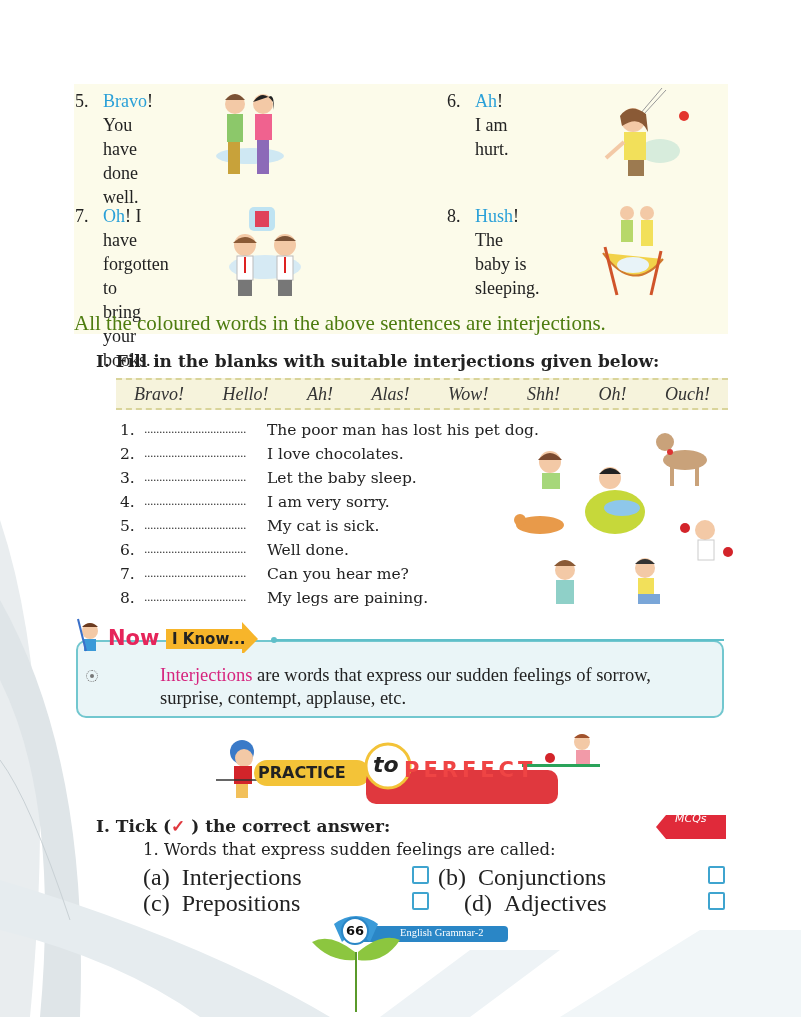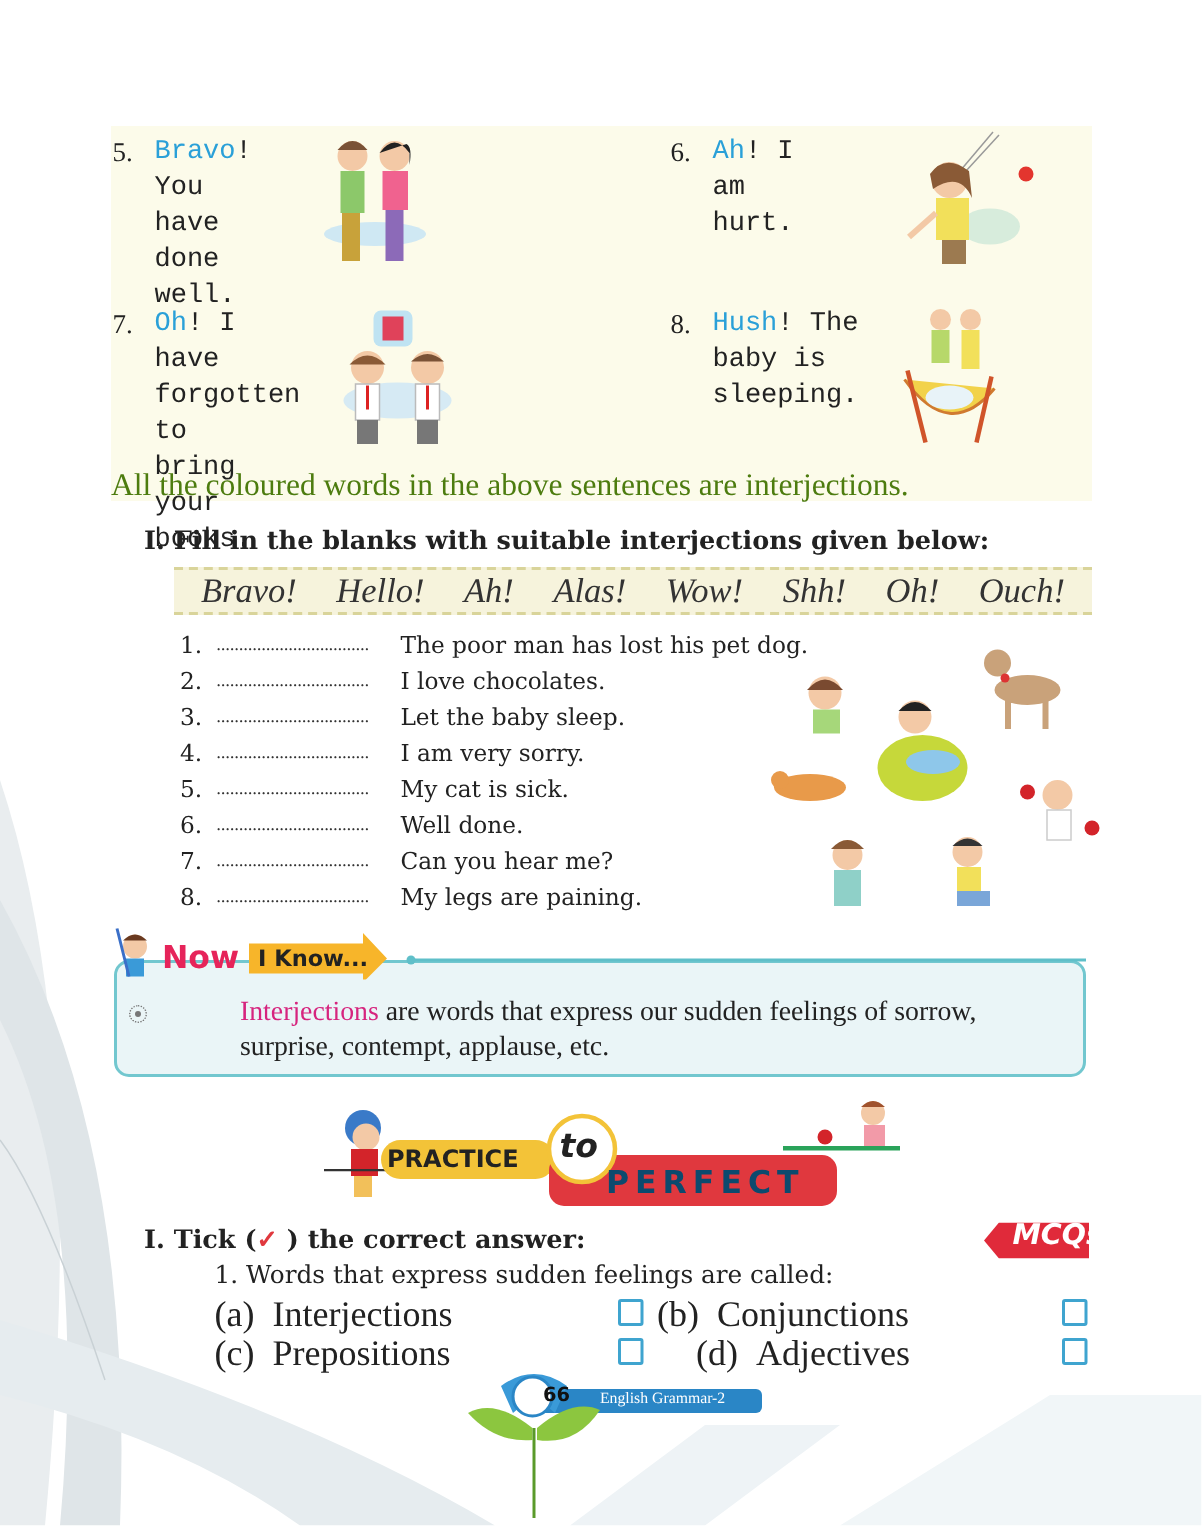--- a/index.html
+++ b/index.html
@@ -9,37 +9,37 @@
     font-family:"DejaVu Serif", serif; color:#222;
   }
   .bg-deco { position:absolute; left:0; top:0; width:801px; height:1017px; z-index:0; }
   .page { position:absolute; left:0; top:0; width:801px; height:1017px; z-index:1; }
   .panel-top {
     position:absolute; left:74px; top:84px; width:654px; height:250px;
     background:#fcfbea;
   }
   .ex { position:absolute; font-family:"Liberation Serif", serif; font-size:18px; line-height:24px; color:#222; }
   .ex .num { position:absolute; left:0; top:0; }
-  .ex .txt { position:absolute; left:28px; top:0;font-family:Liberation Mono, monospace; }
+  .ex .txt { position:absolute; left:28px; top:0; }
   .kw { color:#2aa0d8; }
   .illus { position:absolute; }
   .summary {
     position:absolute; left:74px; top:311px;
     font-family:"Liberation Serif", serif; font-size:21px; color:#4d7c0f;
   }
   .sec-title {
     position:absolute; font-family:"DejaVu Serif", serif; font-weight:bold; font-size:17px; color:#222;
   }
   .wordbank {
     position:absolute; left:116px; top:378px; width:612px; height:32px;
     background:#f6f3dc;
     border-top:2px dashed #d9d49a; border-bottom:2px dashed #d9d49a;
     display:flex; justify-content:space-between; align-items:center;
     padding:10px 18px; box-sizing:border-box;
-    font-family:"Liberation Serif", serif; font-style:italic; font-size:23px; color:#333;
+    font-family:"Liberation Serif", serif; font-style:italic; font-size:18px; color:#333;
   }
   .blanks { position:absolute; left:120px; top:418px; font-family:"DejaVu Serif", serif; font-size:15.5px; }
   .blank-row { height:24px; line-height:24px; white-space:nowrap; }
   .blank-row .n { display:inline-block; width:24px; }
   .blank-row .dots { display:inline-block; width:118px; color:#333; letter-spacing:-0.5px; overflow:hidden; vertical-align:top; font-size:11px; }
   .knowbox {
     position:absolute; left:76px; top:640px; width:648px; height:78px;
     border:2px solid #72c7cf; border-radius:10px; background:#eaf5f7; box-sizing:border-box;
   }
   .know-text {
@@ -53,21 +53,21 @@
   .ptp { position:absolute; left:210px; top:728px; }
   .mcq-badge {
     position:absolute; left:656px; top:815px; width:70px; height:24px;
   }
   .mcq-q { position:absolute; left:143px; top:840px; font-family:"DejaVu Serif", serif; font-size:16.5px; }
   .opt { position:absolute; font-family:"Liberation Serif", serif; font-size:24px; color:#222; }
   .chk {
     position:absolute; width:17px; height:18px; border:2px solid #3fa4cf; border-radius:2px; background:#fff; box-sizing:border-box;
   }
   .footer { position:absolute; left:300px; top:912px; }
-  .pg-num { position:absolute; left:341px; top:919px; width:28px; height:24px; font-family:"DejaVu Sans", sans-serif; font-weight:bold; font-size:13px; text-align:center; line-height:24px; color:#111;margin-left:16px; }
+  .pg-num { position:absolute; left:341px; top:919px; width:28px; height:24px; font-family:"DejaVu Sans", sans-serif; font-weight:bold; font-size:13px; text-align:center; line-height:24px; color:#111; }
   .book-title { position:absolute; left:400px; top:927px; font-family:Liberation Serif, serif; font-size:10.5px; color:#fff; }
 </style>
 </head>
 <body>
 
 <svg class="bg-deco" viewBox="0 0 801 1017">
   <path d="M0 520 Q60 700 30 1017 L0 1017 Z" fill="#e9edef"></path>
   <path d="M0 600 Q90 760 80 1017 L40 1017 Q60 800 0 680 Z" fill="#dfe5e8"></path>
   <path d="M0 880 Q200 940 330 1017 L200 1017 Q120 960 0 930 Z" fill="#e6ecef"></path>
   <path d="M380 1017 L470 950 L560 950 L470 1017 Z" fill="#eef3f6"></path>
@@ -255,29 +255,29 @@
     <circle cx="178" cy="38" r="22" fill="#fff" stroke="#f3c338" stroke-width="3"></circle>
 
     <rect x="312" y="36" width="80" height="3" fill="#2aa35a"></rect>
     <circle cx="372" cy="14" r="8" fill="#f3c9a6"></circle>
       <path d="M364 10 Q372 2 380 10" fill="#a0522d"></path>
     <rect x="366" y="22" width="14" height="14" fill="#f29aa8"></rect>
     <circle cx="340" cy="30" r="5" fill="#d3242a"></circle>
   </svg>
   <span style="position:absolute; left:258px; top:763px; font-family:'DejaVu Sans',sans-serif; font-weight:bold; font-size:16px; color:#222;">PRACTICE</span>
   <span style="position:absolute; left:373px; top:752px; font-family:'DejaVu Sans',sans-serif; font-weight:bold; font-style:italic; font-size:22px; color:#222;">to</span>
-  <span style="position:absolute; left:404px; top:776px; font-family:'DejaVu Sans',sans-serif; font-weight:bold; font-size:21px; color:#0c4a6e; letter-spacing:4px;">PERFECT</span>
+  <span style="position:absolute; left:404px; top:758px; font-family:'DejaVu Sans',sans-serif; font-weight:bold; font-size:21px; color:#ef4444; letter-spacing:4px;">PERFECT</span>
 
   <div class="sec-title" style="left:96px; top:816px;">
     <span>I.  Tick (</span><span style="color:#e0383e;">✓</span><span> ) the correct answer:</span>
   </div>
   <svg class="mcq-badge" width="70" height="24">
     <polygon points="10,0 70,0 70,24 10,24 0,12" fill="#e02a3a"></polygon>
   </svg>
-  <span style="position:absolute; left:675px; top:812px; font-family:'DejaVu Sans',sans-serif; font-weight:bold; font-style:italic; font-size:19px; color:#fff;">MCQs</span>
+  <span style="position:absolute; left:675px; top:812px; font-family:'DejaVu Sans',sans-serif; font-weight:normal; font-style:italic; font-size:11px; color:#fff;">MCQs</span>
 
   <div class="mcq-q">
     <span>1.</span>
     <span>Words that express sudden feelings are called:</span>
   </div>
 
   <div class="opt" style="left:143px; top:864px;"><span>(a)</span>&nbsp;&nbsp;<span>Interjections</span></div>
   <span class="chk" style="left:412px; top:866px;"></span>
   <div class="opt" style="left:438px; top:864px;"><span>(b)</span>&nbsp;&nbsp;<span>Conjunctions</span></div>
   <span class="chk" style="left:708px; top:866px;"></span>

